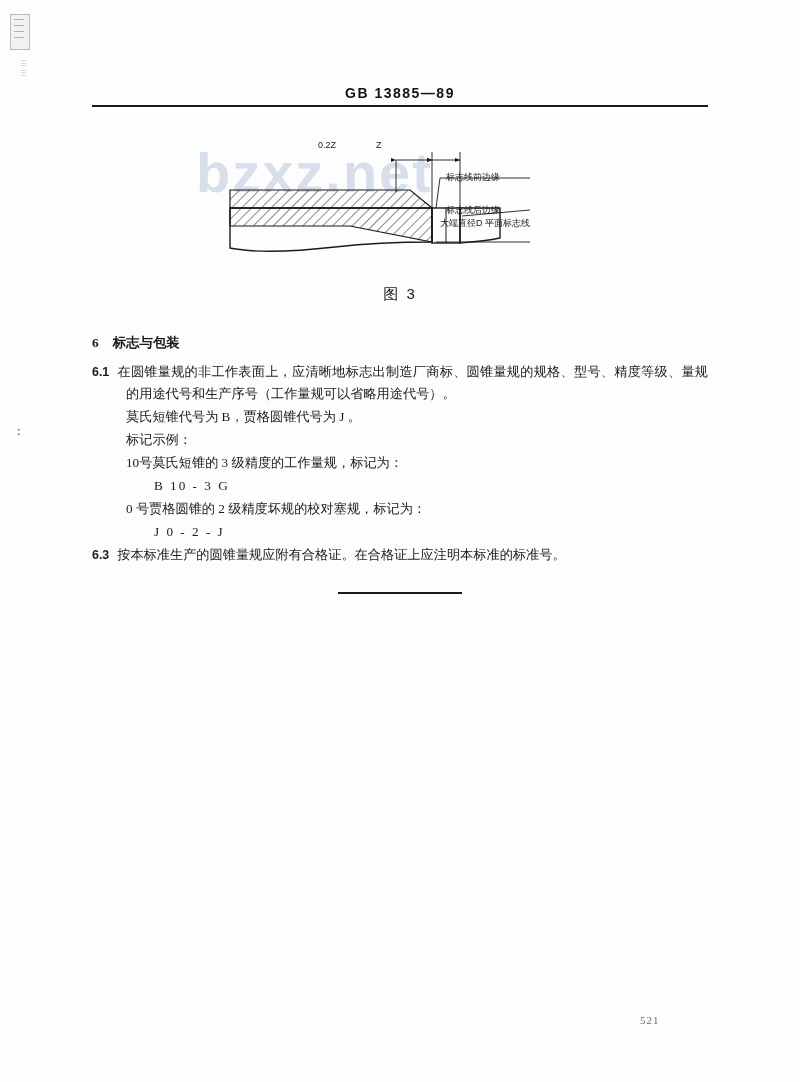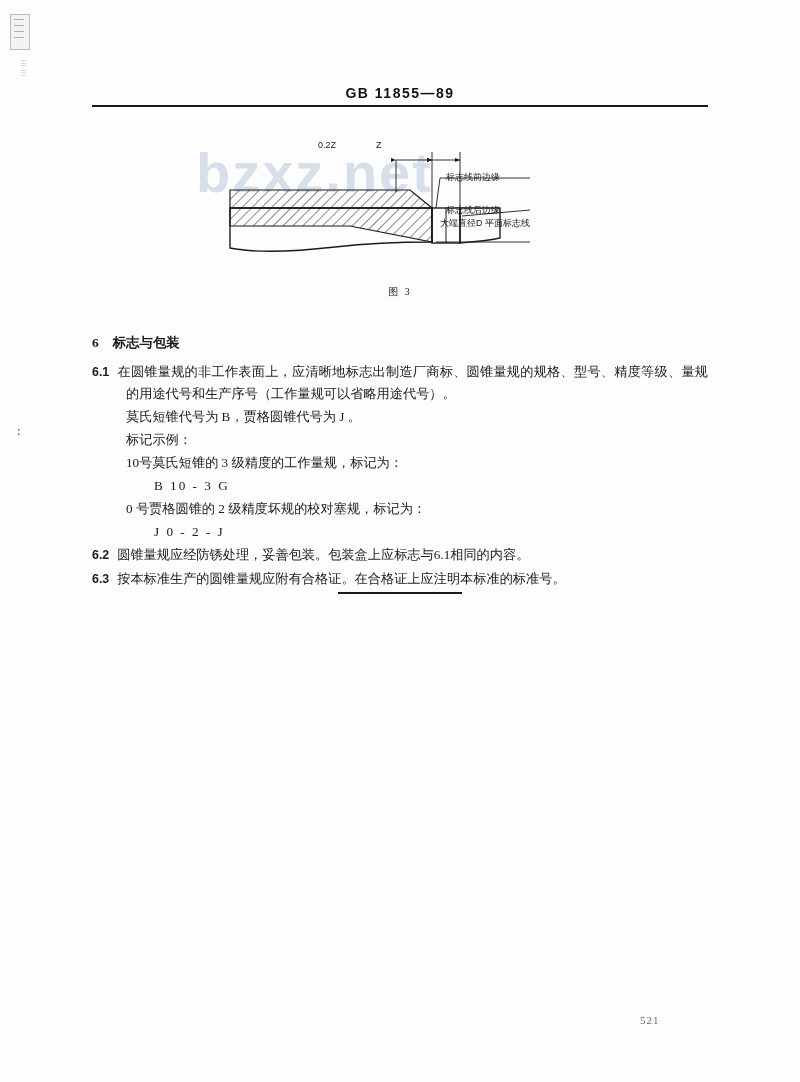--- a/index.html
+++ b/index.html
@@ -108,22 +108,22 @@
     letter-spacing: 2px;
     user-select: none;
     pointer-events: none;
   }
   .fig-caption {
     position: absolute;
     left: 92px;
     top: 285px;
     width: 616px;
     text-align: center;
-    font-family: Liberation Serif, serif;
-    font-size: 10px;
+    font-family: Liberation Sans, sans-serif;
+    font-size: 15px;
     letter-spacing: 2px;
   }
 
   
   .body {
     position: absolute;
     left: 92px;
     top: 328px;
     width: 616px;
     font-size: 13.2px;
@@ -190,21 +190,21 @@
 </head>
 <body>
 
 <div class="page">
 
   <div class="scan-corner"></div>
   <div class="edge-marks">||| |||</div>
   <div class="side-colon">:</div>
 
   <div class="header">
-    <span class="std-no">GB 11855—89</span>
+    <span class="std-no">GB 13885—89</span>
   </div>
   <div class="header-rule"></div>
 
   <div class="watermark">bzxz.net</div>
 
   <div class="figure-wrap">
     <svg width="420" height="145" viewBox="0 0 420 145">
       <defs>
         <pattern id="hatch" width="7" height="7" patternTransform="rotate(45)" patternUnits="userSpaceOnUse">
           <line x1="0" y1="0" x2="0" y2="7" stroke="#1a1a1a" stroke-width="1"></line>
@@ -256,23 +256,20 @@
       <span class="cl">6.1</span><span>在圆锥量规的非工作表面上，应清晰地标志出制造厂商标、圆锥量规的规格、型号、精度等级、量规的用途代号和生产序号（工作量规可以省略用途代号）。</span>
     </div>
 
     <div class="para indent1">莫氏短锥代号为 B，贾格圆锥代号为 J 。</div>
     <div class="para indent1">标记示例：</div>
     <div class="para indent1">10号莫氏短锥的 3 级精度的工作量规，标记为：</div>
     <div class="para code-line">B 10 - 3   G</div>
     <div class="para indent1">0 号贾格圆锥的 2 级精度坏规的校对塞规，标记为：</div>
     <div class="para code-line">J 0 - 2 - J</div>
 
-    <div class="para hang">
-      <span class="cl">6.2</span><span>圆锥量规应经防锈处理，妥善包装。包装盒上应标志与6.1相同的内容。</span>
-    </div>
 
     <div class="para hang">
       <span class="cl">6.3</span><span>按本标准生产的圆锥量规应附有合格证。在合格证上应注明本标准的标准号。</span>
     </div>
   </div>
 
   <div class="divider"></div>
 
 
   <div class="page-no">521</div>

